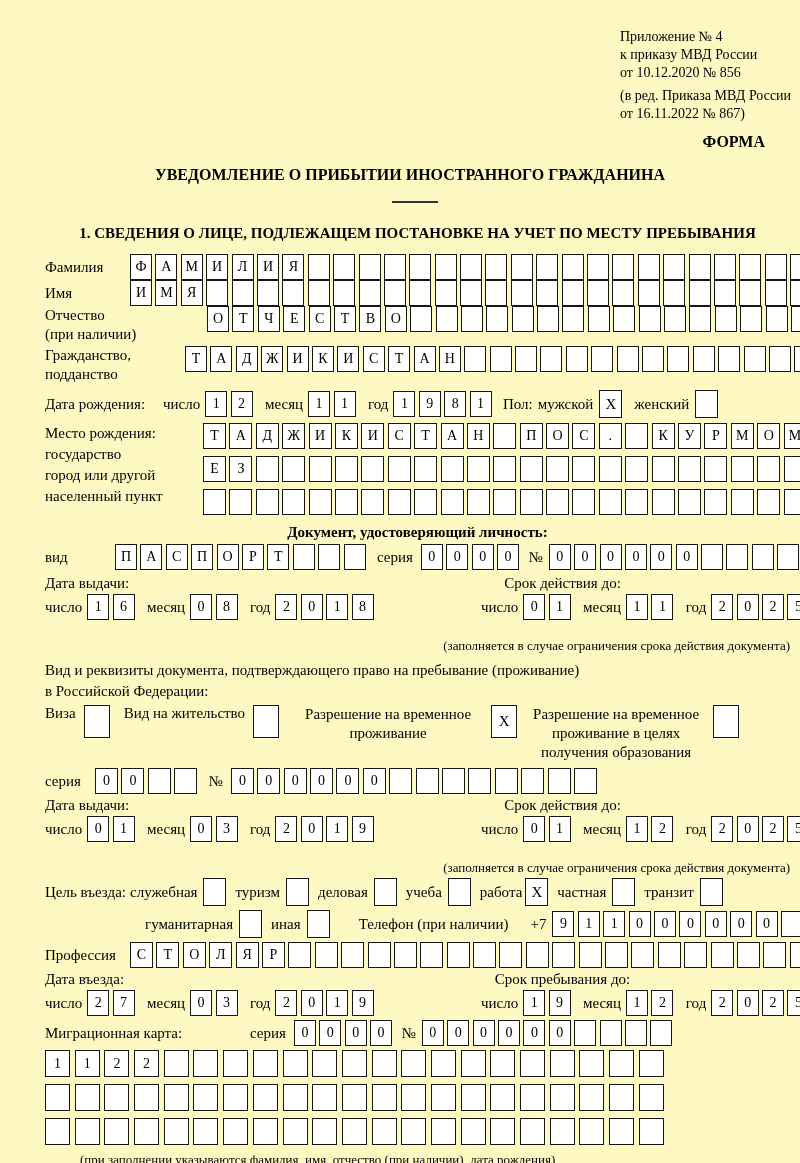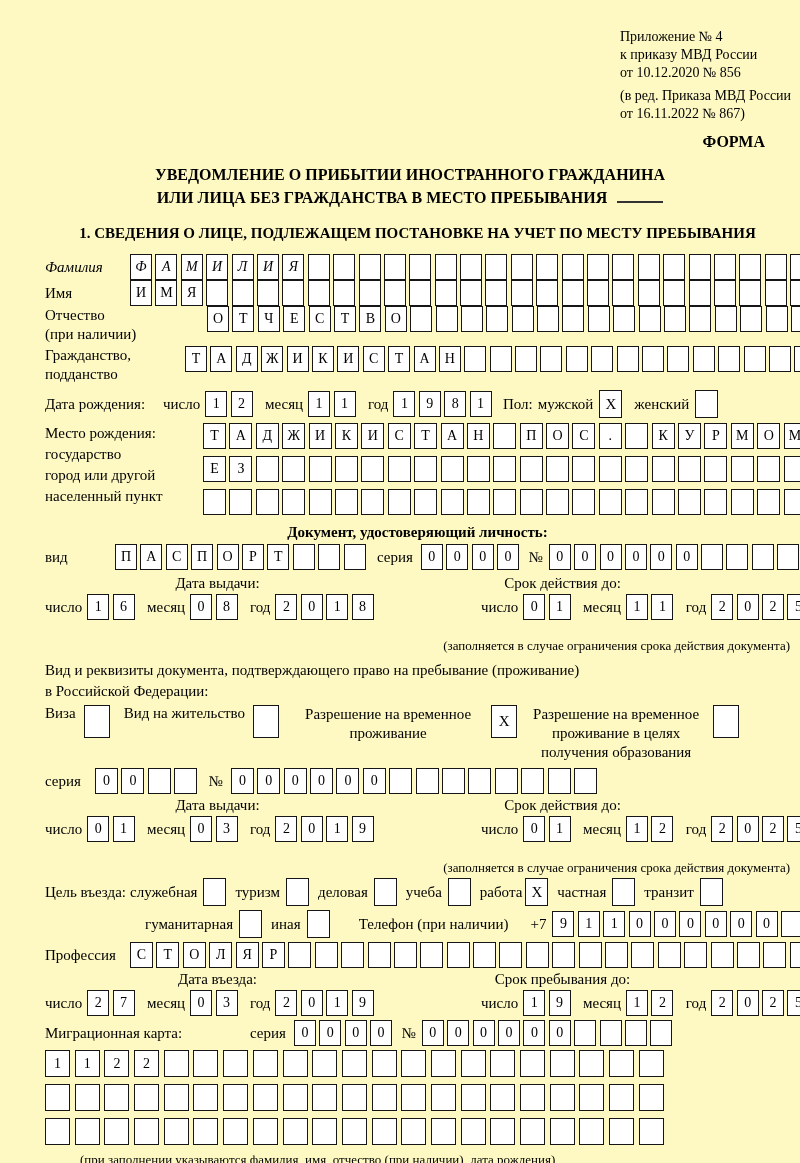--- a/index.html
+++ b/index.html
@@ -28,21 +28,21 @@
   }
   .wide .cell{width:23px;height:25px;margin-right:4.7px;}
   .mid .cell{width:21px;}
   .cellrows .cells{margin-bottom:7px;}
   .chk{border:1.6px solid #161616;display:flex;align-items:center;justify-content:center;
     font-size:15px;flex:none;background:#fff;}
   .chk.sm{width:21px;height:26px;margin-left:6px;}
   .chk.lg{width:24px;height:31px;margin-left:8px;}
   .dochdr{margin-top:4px;text-align:center;font-weight:bold;font-size:15px;width:745px;}
   .dhdr{display:flex;margin-top:5px;font-size:15px;}
-  .dhdr .l{width:345px;text-align:center;flex:none;}
+  .dhdr .l{width:345px;flex:none;}
   .dhdr .r{width:345px;text-align:center;flex:none;}
   .drow{display:flex;align-items:center;margin-top:2px;}
   .dlab{flex:none;margin-right:5px;}
   .dlab.ml{margin-left:9px;}
   .dspacer{flex:none;width:104px;}
   .note{margin-top:18px;text-align:right;padding-right:8px;font-size:13px;width:745px;}
   .plain{margin-top:8px;font-size:15px;}
   .plain2{margin-top:4px;font-size:15px;}
   .cbgroup{display:flex;align-items:flex-start;flex:none;}
   .cblabel{text-align:center;line-height:19px;flex:none;}
@@ -63,26 +63,26 @@
     <div>от 10.12.2020 № 856</div>
     <div class="gap"></div>
     <div>(в ред. Приказа МВД России</div>
     <div>от 16.11.2022 № 867)</div>
   </div>
 
   <div class="forma">ФОРМА</div>
 
   <div class="title">
     <div>УВЕДОМЛЕНИЕ О ПРИБЫТИИ ИНОСТРАННОГО ГРАЖДАНИНА</div>
-    <div><span>ИЛИ ЛИЦА БЕЗ ГРАЖДАНСТВА В МЕСТО ПРЕБЫВАНИЯ</span><span class="title-blank"></span></div>
+    <div><span class="title-blank"></span></div>
   </div>
 
   <div class="section">1. СВЕДЕНИЯ О ЛИЦЕ, ПОДЛЕЖАЩЕМ ПОСТАНОВКЕ НА УЧЕТ ПО МЕСТУ ПРЕБЫВАНИЯ</div>
 
-  <div class="row" style="margin-top:12px;font-style:italic;">
+  <div class="row" style="margin-top:12px;">
     <span class="lbl w85">Фамилия</span>
     <span class="cells">
         <span class="cell">Ф</span>
         <span class="cell">А</span>
         <span class="cell">М</span>
         <span class="cell">И</span>
         <span class="cell">Л</span>
         <span class="cell">И</span>
         <span class="cell">Я</span>
         <span class="cell"></span>

